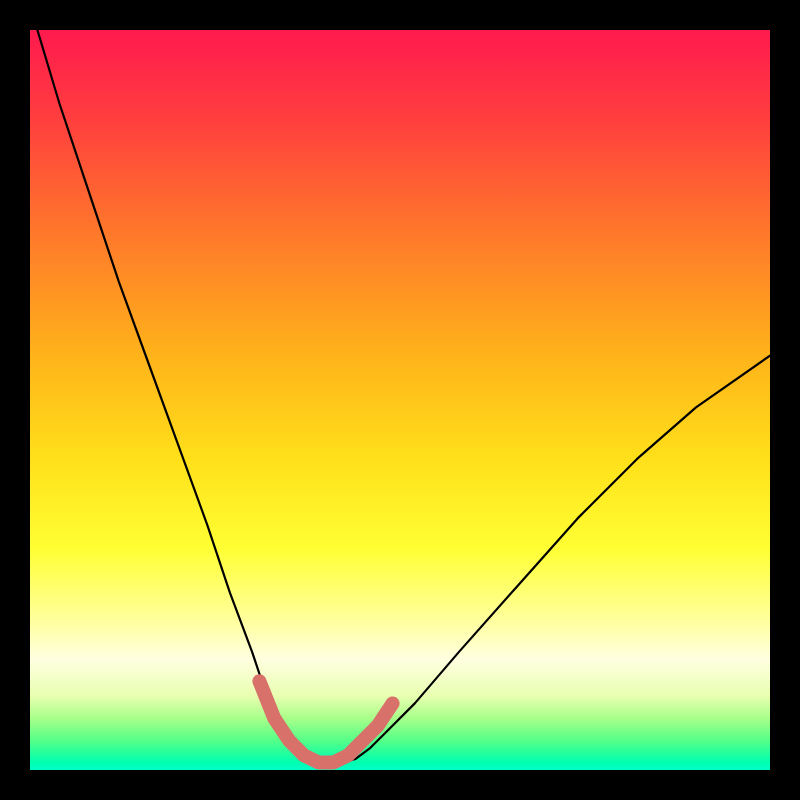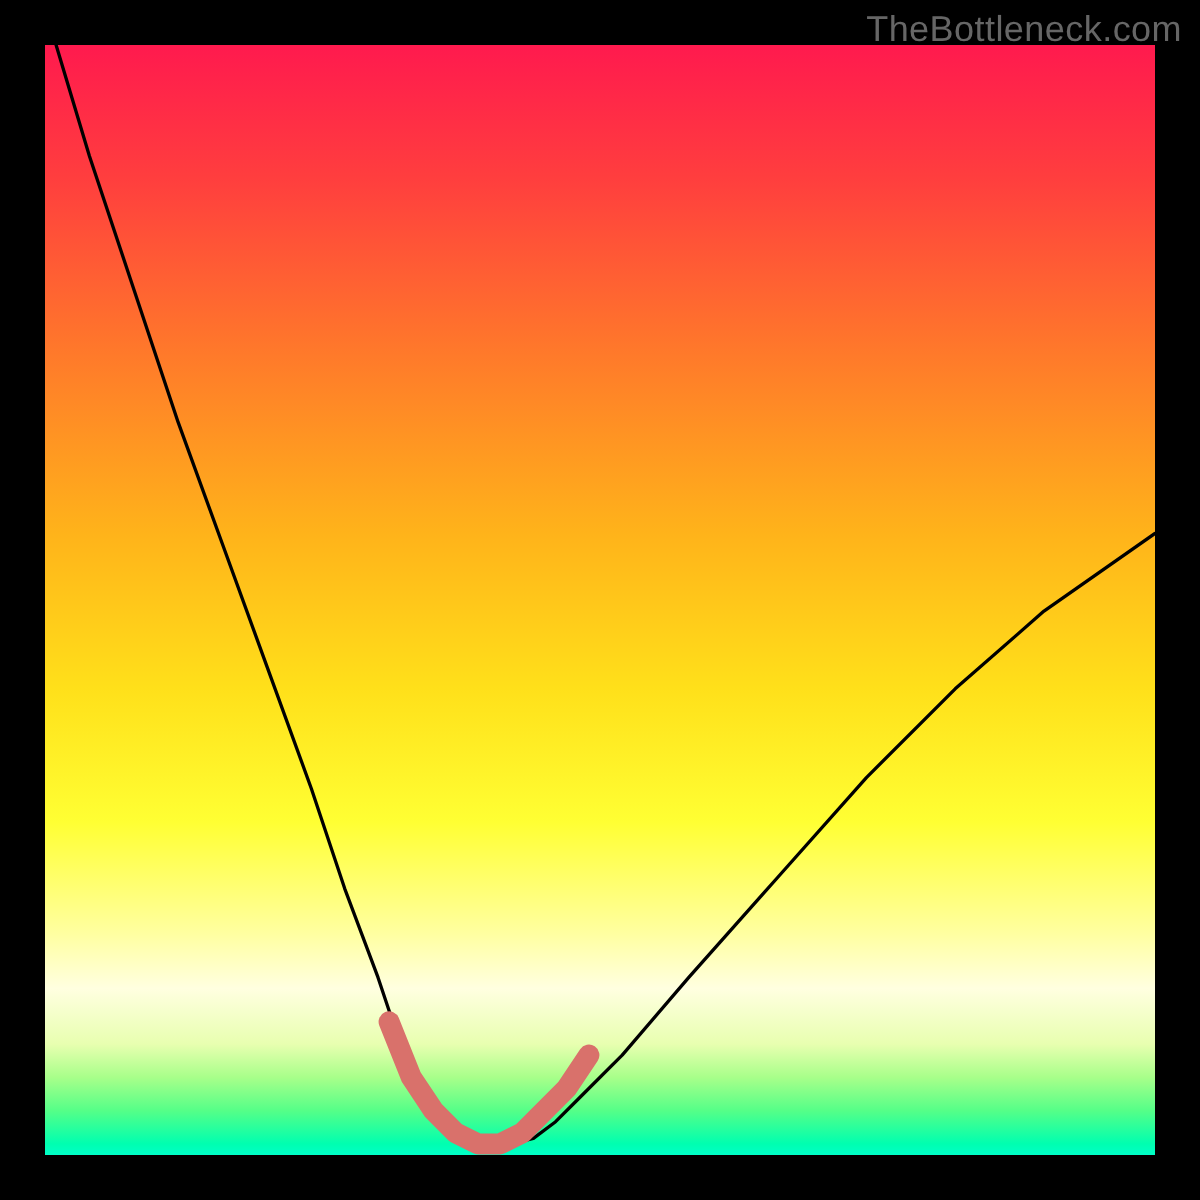--- a/index.html
+++ b/index.html
@@ -53,20 +53,19 @@
     position: absolute;
     inset: 0;
     width: 740px;
     height: 740px;
   }
 </style>
 </head>
 <body>
 
 <div id="stage">
-  <div id="watermark">TheBottleneck.com</div>
   <div id="plot-area">
     <svg class="curve" viewBox="0 0 740 740" preserveAspectRatio="none">
       <path id="main-curve" fill="none" stroke="#000000" stroke-width="2.2" stroke-linecap="round" stroke-linejoin="round" d="M7.40 0.00 L29.60 74.00 L59.20 162.80 L88.80 251.60 L118.40 333.00 L148.00 414.40 L177.60 495.80 L199.80 562.40 L222.00 621.60 L236.80 666.00 L251.60 695.60 L266.40 717.80 L281.20 728.90 L296.00 732.60 L310.80 732.60 L325.60 728.90 L340.40 717.80 L355.20 703.00 L384.80 673.40 L429.20 621.60 L488.40 555.00 L547.60 488.40 L606.80 429.20 L666.00 377.40 L740.00 325.60"></path>
       <path id="marker-curve" fill="none" stroke="#d9716b" stroke-width="14" stroke-linecap="round" stroke-linejoin="round" d="M229.40 651.20 L244.20 688.20 L259.00 710.40 L273.80 725.20 L288.60 732.60 L303.40 732.60 L318.20 725.20 L333.00 710.40 L347.80 695.60 L362.60 673.40"></path>
     </svg>
   </div>
 </div>
 
 </body></html>

